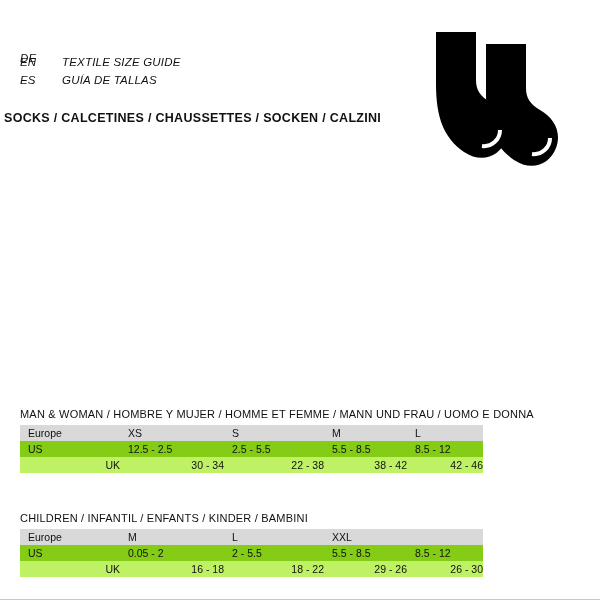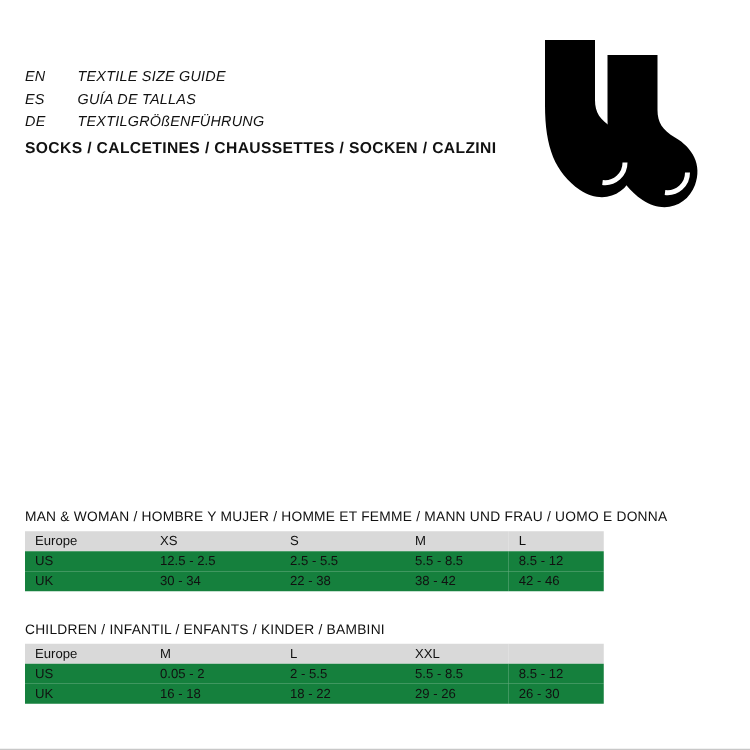--- a/index.html
+++ b/index.html
@@ -45,21 +45,21 @@
   .lang-text {
     font-size: 11.5px;
     color: #111;
     white-space: nowrap;
     margin-top: 40px;
   }
 
   .socks-title {
     position: absolute;
     top: 111px;
-    left: 20px;
+    left: 4px;
     font-size: 12.5px;
     font-weight: bold;
     letter-spacing: 0.3px;
     color: #111;
     white-space: nowrap;
   }
 
   
   .sock-art {
     position: absolute;
@@ -69,21 +69,21 @@
     height: 160px;
   }
 
   
   .table-section {
     position: absolute;
     left: 20px;
     width: 560px;
   }
   .section-adult { top: 408px; }
-  .section-kids  { top: 498px; }
+  .section-kids  { top: 512px; }
 
   .section-title {
     font-size: 11px;
     font-weight: normal;
     color: #111;
     letter-spacing: 0.2px;
     margin-bottom: 5px;
     white-space: nowrap;
   }
 
@@ -101,22 +101,22 @@
     vertical-align: middle;
     white-space: nowrap;
   }
   table.size-table col.c0 { width: 100px; }
   table.size-table col.c1 { width: 104px; }
   table.size-table col.c2 { width: 100px; }
   table.size-table col.c3 { width: 83px; }
   table.size-table col.c4 { width: 76px; }
 
   tr.row-head td { background: #d9d9d9; }
-  tr.row-alt  td { background: #15803d; }
-  tr.row-plain td { background: #15803d; }
+  tr.row-alt  td { background: #bef264; text-align: right; }
+  tr.row-plain td { background: #84cc16; }
 
   
   .page-footline {
     position: absolute;
     left: 0;
     bottom: 0;
     width: 600px;
     height: 1px;
     background: #c8c8c8;
   }
@@ -130,21 +130,20 @@
     <div class="lang-row">
       <span class="lang-code">EN</span>
       <span class="lang-text">TEXTILE SIZE GUIDE</span>
     </div>
     <div class="lang-row">
       <span class="lang-code">ES</span>
       <span class="lang-text">GUÍA DE TALLAS</span>
     </div>
     <div class="lang-row">
       <span class="lang-code">DE</span>
-      <span class="lang-text">TEXTILGRÖßENFÜHRUNG</span>
     </div>
   </div>
 
   <div class="socks-title">SOCKS / CALCETINES / CHAUSSETTES / SOCKEN / CALZINI</div>
 
   <div class="sock-art">
     <svg width="160" height="160" viewBox="0 0 160 160" xmlns="http://www.w3.org/2000/svg">
 
       <path d="M76 30 L76 80 C76 112 84 132 104 146 C122 158 140 150 146 134 C152 118 144 104 130 96 C120 90 116 84 116 74 L116 30 Z" fill="#000000"></path>
 

